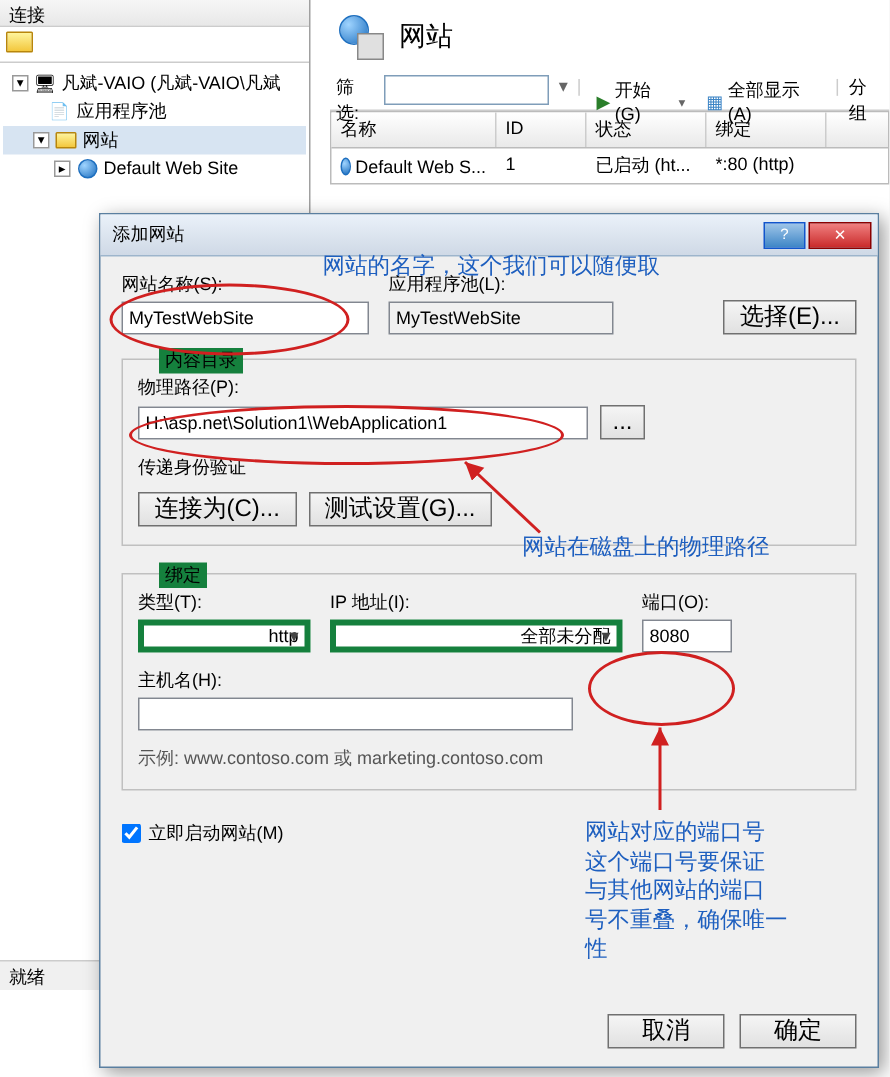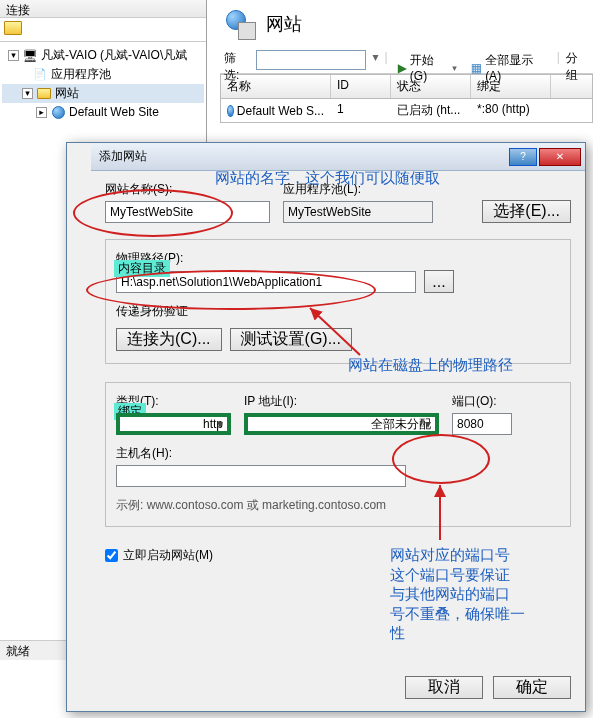--- a/index.html
+++ b/index.html
@@ -36,33 +36,33 @@
 .grid-header { display: flex; background: linear-gradient(#fff,#e9e9e9); border-bottom: 1px solid #bbb; }
 .grid-header > div { padding: 3px 6px; border-right: 1px solid #ccc; }
 .grid-row { display: flex; }
 .grid-row > div { padding: 3px 6px; border-right: 1px solid transparent; overflow: hidden; text-overflow: ellipsis; white-space: nowrap; align-items: center; }
 .col-name { width: 110px; display: flex; align-items: center; gap: 3px; }
 .col-id { width: 60px; }
 .col-status { width: 80px; }
 .col-bind { width: 80px; }
 
 
-.dialog { position: absolute; left: 66px; top: 142px; width: 520px; height: 570px; background: #f0f0f0; border: 1px solid #5a7fa0; box-shadow: 3px 3px 12px rgba(0,0,0,0.4); padding-left: 24px; }
+.dialog { position: absolute; left: 66px; top: 142px; width: 520px; height: 570px; background: #f0f0f0; border: 1px solid #5a7fa0; box-shadow: 3px 3px 12px rgba(0,0,0,0.4); }
 .dialog-titlebar { background: linear-gradient(#eaf1f9,#cfd9e6); height: 28px; display: flex; align-items: center; padding: 0 4px 0 8px; border-bottom: 1px solid #9db5cc; }
 .dialog-title { flex: 1; }
 .dlg-btns { display: flex; gap: 2px; }
 .dlg-btn { width: 28px; height: 18px; border: 1px solid #888; background: linear-gradient(#fdfdfd,#d7d7d7); display: flex; align-items: center; justify-content: center; font-size: 10px; cursor: pointer; }
 .dlg-close { background: linear-gradient(#f08080,#c92a2a); border-color: #8b0000; color: #fff; width: 42px; }
 .dlg-help { background: linear-gradient(#9fc5e8,#3d85c6); border-color: #1155cc; color: #fff; }
 .dialog-body { padding: 10px 14px; position: relative; height: calc(100% - 28px); }
 .form-label { display: block; margin-bottom: 3px; }
 .text-input { border: 1px solid #828790; background: #fff; height: 22px; padding: 2px 4px; font-size: 12px; }
 .btn { border: 1px solid #707070; background: linear-gradient(#f5f5f5,#e1e1e1); height: 23px; padding: 0 10px; cursor: pointer; font-size: 16px; }
 .fieldset { border: 1px solid #c0c0c0; padding: 10px 10px 12px; margin-top: 10px; position: relative; }
-.fieldset-legend { position: absolute; top: -8px; left: 8px; background: #5eead4; padding: 0 4px; margin-top: 28px; }
+.fieldset-legend { position: absolute; top: -8px; left: 24px; background: #15803d; padding: 0 4px; }
 .row { display: flex; gap: 8px; align-items: flex-end; }
 .combo { border: 4px solid #15803d; background: #fff; height: 22px; display: flex; align-items: center; padding: 0 4px; position: relative; justify-content: flex-end; }
 .combo::after { content: "▾"; position: absolute; right: 4px; color: #444; }
 .checkbox-row { margin-top: 20px; display: flex; align-items: center; gap: 5px; }
 .dialog-footer { position: absolute; bottom: 12px; right: 14px; display: flex; gap: 10px; }
 .dialog-footer .btn { width: 78px; }
 
 
 .annotation { position: absolute; color: #1e5fbf; font-size: 15px; line-height: 1.3; pointer-events: none; }
 .ellipse { position: absolute; border: 2px solid #d02020; border-radius: 50%; pointer-events: none; }

